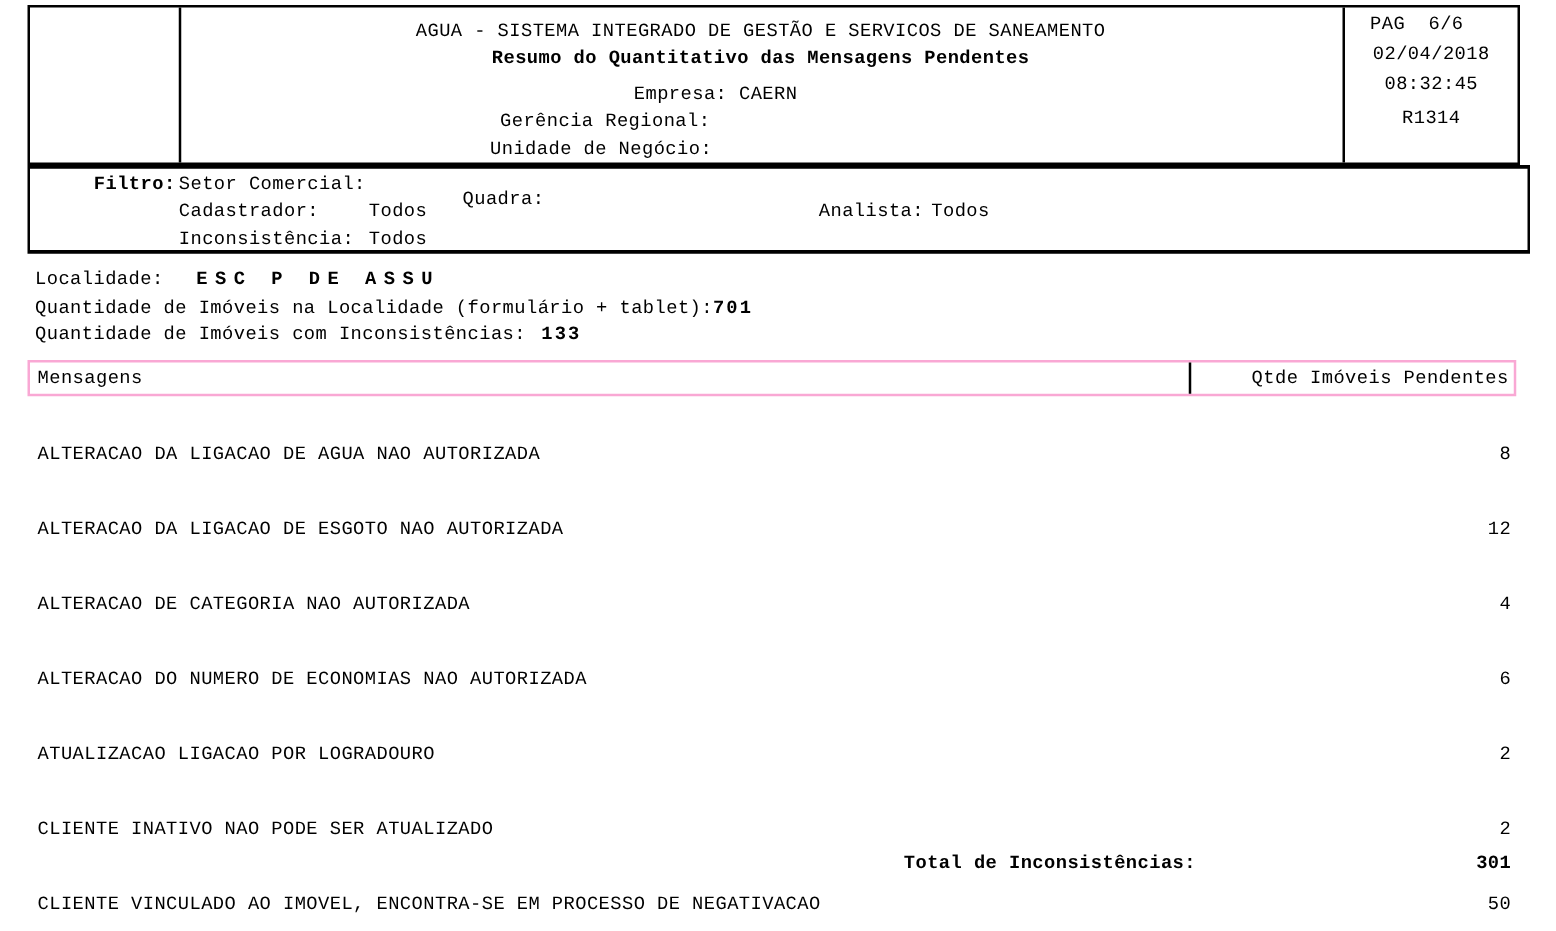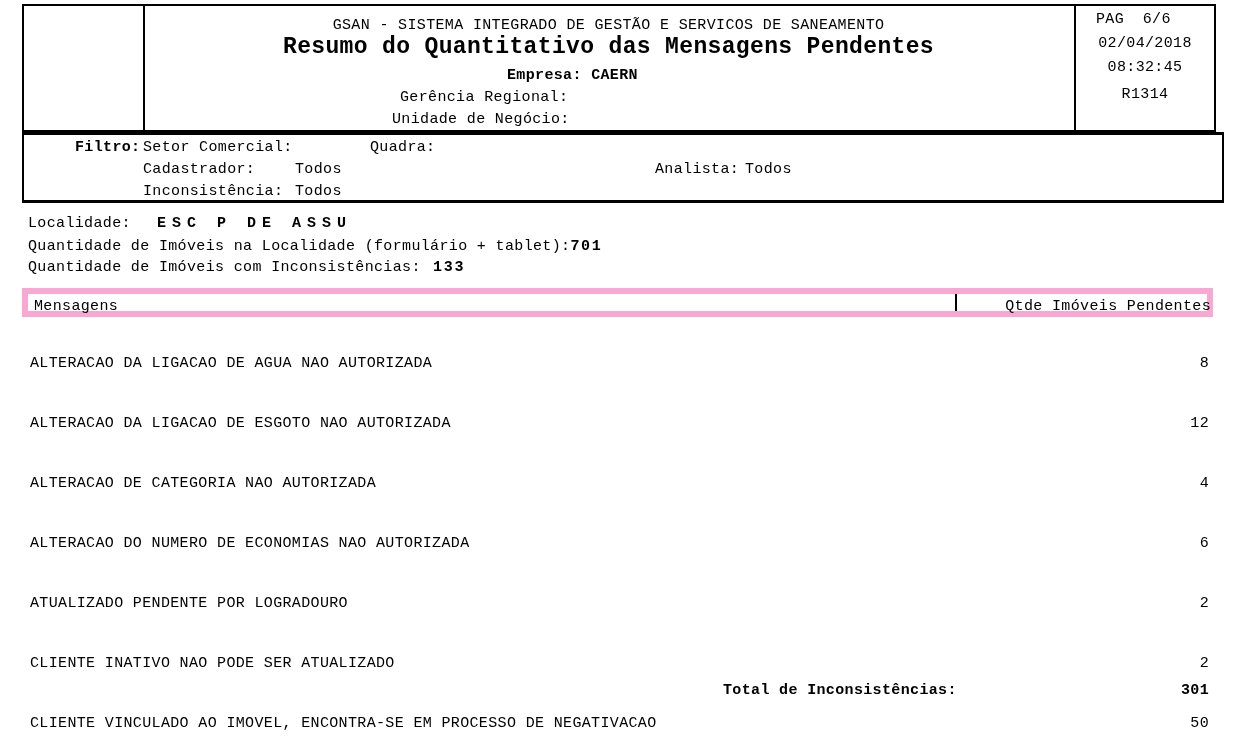--- a/index.html
+++ b/index.html
@@ -12,57 +12,57 @@
   .abs { position:absolute; height:18px; line-height:18px; }
 
   
   .header-box { position:absolute; left:22px; top:4px; width:1194px; height:128px;
                 border:2px solid #000; box-sizing:border-box; }
   .vdiv { position:absolute; top:0; width:2px; height:100%; background:#000; }
   .vdiv-logo { left:119px; }
   .vdiv-page { left:1050px; }
   .title-line { position:absolute; left:119px; width:931px; text-align:center; height:18px; line-height:18px; }
   .t1 { top:11px; }
-  .t2 { top:32px; font-size:23px; font-weight:700; }
+  .t2 { top:32px; font-size:15px; font-weight:700; }
   .hl { position:absolute; height:18px; line-height:18px; }
-  .h-emp { left:483px; top:61px;font-weight:bold; }
+  .h-emp { left:483px; top:61px; }
   .h-ger { left:376px; top:83px; }
   .h-uni { left:368px; top:105px; }
   .page-cell { position:absolute; left:1052px; top:0; width:138px; height:100%; }
   .pc-line { position:absolute; left:0; width:100%; height:18px; line-height:18px; text-align:center; }
   .pc-pag  { top:5px;  text-align:left; padding-left:20px; box-sizing:border-box; }
   .pc-date { top:29px; }
   .pc-time { top:53px; }
   .pc-code { top:80px;font-family:Liberation Mono, monospace; }
 
   
   .filter-box { position:absolute; left:22px; top:132px; width:1202px; height:71px;
                 border:2px solid #000; border-top-width:3px; border-bottom-width:3px;
                 box-sizing:border-box;padding-left:44px; }
   .f-filtro { left:51px;  top:4px;  font-weight:700; }
   .f-setor  { left:119px; top:4px; }
-  .f-quadra { left:346px; top:4px;text-align:right; }
+  .f-quadra { left:346px; top:16px;text-align:right; }
   .f-cad    { left:119px; top:26px; }
   .f-cadv   { left:271px; top:26px; }
   .f-ana    { left:631px; top:26px; }
   .f-anav   { left:721px; top:26px; }
   .f-inc    { left:119px; top:48px; }
   .f-incv   { left:271px; top:48px; }
 
   
   .s-loc   { left:28px;  top:215px; }
   .s-locv  { left:145px; top:215px; font-weight:700; letter-spacing:6px;margin-left:12px; }
   .s-qtd   { left:28px;  top:238px;text-align:center; }
   .s-inc   { left:28px;  top:259px; }
   .s-incv  { left:433px; top:259px; font-weight:700; letter-spacing:1.7px; }
   .num-b   { font-weight:700; letter-spacing:1.7px; }
 
   
   .thead { position:absolute; left:22px; top:288px; width:1191px; height:29px;
-           border:6px solid #f9a8d4; box-sizing:border-box; }
+           border:2px solid #f9a8d4; box-sizing:border-box; }
   .thead .vdiv-col { left:927px; }
   .th-msg  { position:absolute; left:6px; top:0; height:25px; line-height:25px; }
   .th-qty  { position:absolute; left:929px; top:0; width:254px; height:25px; line-height:25px;
              text-align:right; padding-right:4px; }
   .tbody { position:absolute; left:22px; top:317px; width:1191px; }
   .trow { display:flex; justify-content:space-between; height:26px; line-height:26px;
           padding:0 4px 0 8px; }
   .trow .cnt { text-align:right; }
   .total-row { position:absolute; left:22px; top:678px; width:1191px; height:26px;
                line-height:26px; box-sizing:border-box; }
@@ -71,21 +71,21 @@
 </style>
 </head>
 <body>
 
 <div class="page">
 
   <div class="header-box">
     <div class="vdiv vdiv-logo"></div>
     <div class="vdiv vdiv-page"></div>
 
-    <div class="title-line t1">GSAN - SISTEMA INTEGRADO DE GESTÃO E SERVICOS DE SANEAMENTO</div>
+    <div class="title-line t1">AGUA - SISTEMA INTEGRADO DE GESTÃO E SERVICOS DE SANEAMENTO</div>
     <div class="title-line t2">Resumo do Quantitativo das Mensagens Pendentes</div>
     <div class="hl h-emp">Empresa: CAERN</div>
     <div class="hl h-ger">Gerência Regional:</div>
     <div class="hl h-uni">Unidade de Negócio:</div>
 
     <div class="page-cell">
       <div class="pc-line pc-pag">PAG  6/6</div>
       <div class="pc-line pc-date">02/04/2018</div>
       <div class="pc-line pc-time">08:32:45</div>
       <div class="pc-line pc-code">R1314</div>
@@ -129,21 +129,21 @@
     </div>
     <div class="trow">
       <span class="msg">ALTERACAO DE CATEGORIA NAO AUTORIZADA</span>
       <span class="cnt">4</span>
     </div>
     <div class="trow">
       <span class="msg">ALTERACAO DO NUMERO DE ECONOMIAS NAO AUTORIZADA</span>
       <span class="cnt">6</span>
     </div>
     <div class="trow">
-      <span class="msg">ATUALIZADO PENDENTE POR LOGRADOURO</span>
+      <span class="msg">ATUALIZACAO LIGACAO POR LOGRADOURO</span>
       <span class="cnt">2</span>
     </div>
     <div class="trow">
       <span class="msg">CLIENTE INATIVO NAO PODE SER ATUALIZADO</span>
       <span class="cnt">2</span>
     </div>
     <div class="trow">
       <span class="msg">CLIENTE VINCULADO AO IMOVEL, ENCONTRA-SE EM PROCESSO DE NEGATIVACAO</span>
       <span class="cnt">50</span>
     </div>

